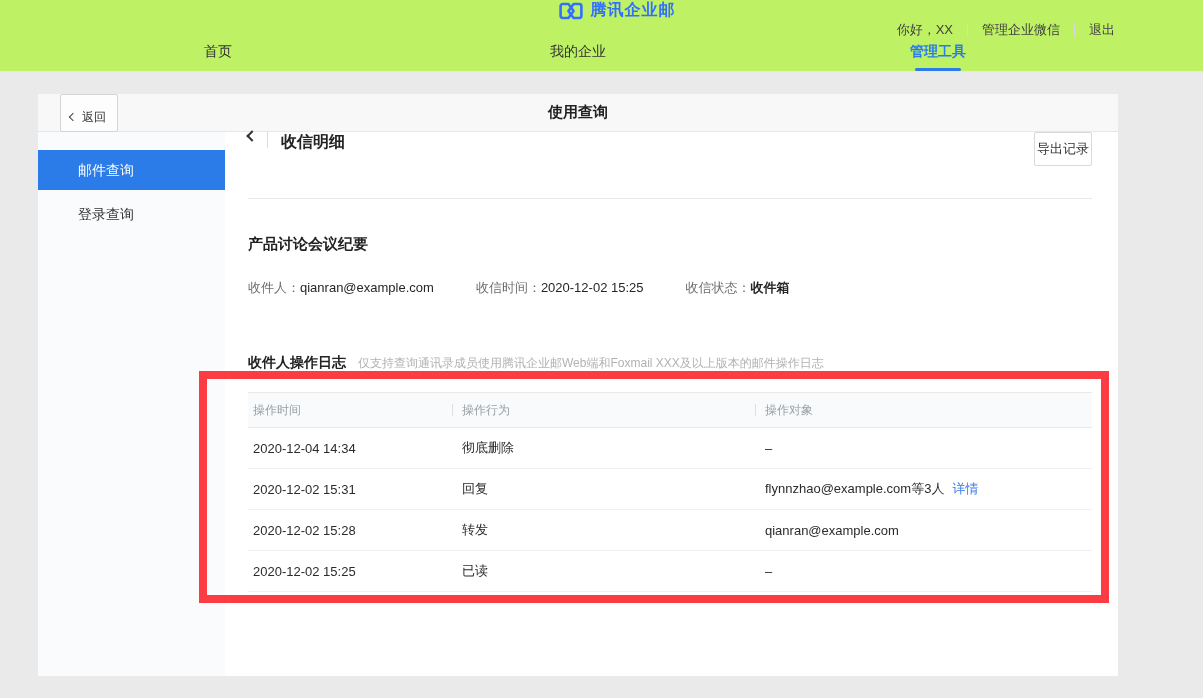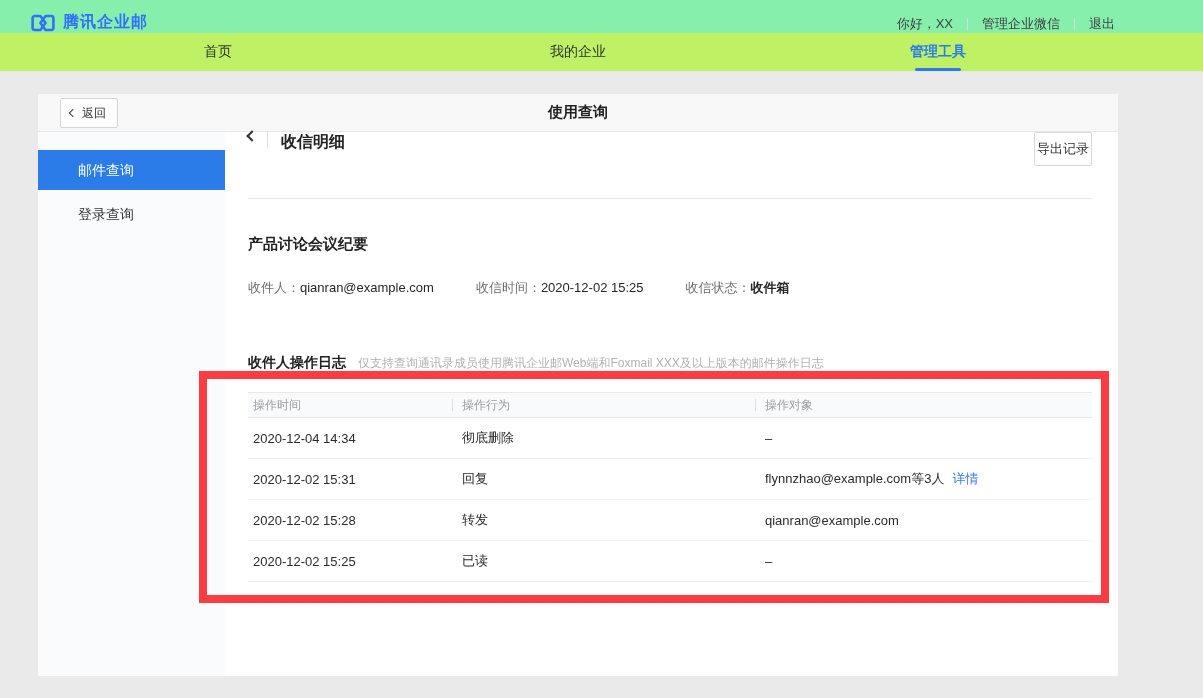--- a/index.html
+++ b/index.html
@@ -6,22 +6,22 @@
   html,body { width:1203px; height:698px; overflow:hidden; }
   body {
     font-family:"Liberation Sans","DejaVu Sans",sans-serif;
     background:#eaeaea;
     position:relative;
     color:#333;
   }
 
   
   .topbar {
-    height:33px; background:#86efac;
-    display:flex; align-items:flex-end;
+    height:33px; background:#bef264;
+    display:flex; align-items:center;flex-direction:column;
   }
   .logo { display:flex; align-items:center; gap:7px; padding-left:30px; }
   .logo-text { color:#3370ff; font-size:16px; font-weight:bold; letter-spacing:1px; }
   .topbar-right {
     margin-left:auto; padding-right:88px;
     display:flex; align-items:center; font-size:13px; color:#404040;
   }
   .topbar-right .sep { width:1px; height:13px; background:#d8d8d8; margin:0 14px; }
   .topbar-right span[data-interactable="true"] { cursor:pointer; }
 
@@ -47,21 +47,21 @@
   }
   .band {
     flex:none; height:38px; background:#f8f8f8; border-bottom:1px solid #e7e7e7;
     position:relative; display:flex; align-items:center; justify-content:center;
   }
   .band-title { font-size:15px; font-weight:bold; color:#222;text-align:center; }
   .back-btn {
     position:absolute; left:22px; top:50%; transform:translateY(-50%);
     display:inline-flex; align-items:center; gap:6px;
     background:#fdfdfd; border:1px solid #d5d5d5; border-radius:2px;
-    padding:6px 11px 5px 9px; font-size:12px; color:#333; cursor:pointer;
+    padding:14px 11px 5px 9px; font-size:12px; color:#333; cursor:pointer;
   }
   .chev {
     display:inline-block; width:6px; height:6px;
     border-left:1.5px solid #444; border-bottom:1.5px solid #444;
     transform:rotate(45deg);
   }
 
   .main { flex:1; display:flex; min-height:0; }
   .sidebar { width:187px; background:#fafbfc; padding-top:18px; flex:none; }
   .side-item {
@@ -94,21 +94,21 @@
   .detail-value { color:#262626; }
   .detail-value.strong { font-weight:bold; }
 
   .log-title-row { margin-top:57px; display:flex; align-items:baseline; gap:12px; }
   .log-title { font-size:14px; font-weight:bold; color:#222; }
   .log-note { font-size:12px; color:#b2b2b2; }
 
   .op-table { margin-top:20px; width:844px; }
   .t-row { display:flex; }
   .t-head {
-    height:26px; align-items:center; background:#f9fafb;
+    height:36px; align-items:center; background:#f9fafb;
     border-top:1px solid #e9e9e9; border-bottom:1px solid #e9e9e9;
     font-size:12px; color:#9aa0a6;
   }
   .t-body { height:41px; align-items:center; border-bottom:1px solid #f0f0f0; font-size:13px; color:#2b2b2b; }
   .c1 { width:204px; flex:none; padding-left:5px; }
   .c2 { width:303px; flex:none; padding-left:10px; }
   .c3 { flex:1; padding-left:10px; }
   .t-head .c2, .t-head .c3 { position:relative; }
   .t-head .c2::before, .t-head .c3::before {
     content:""; position:absolute; left:0; top:50%; transform:translateY(-50%);

